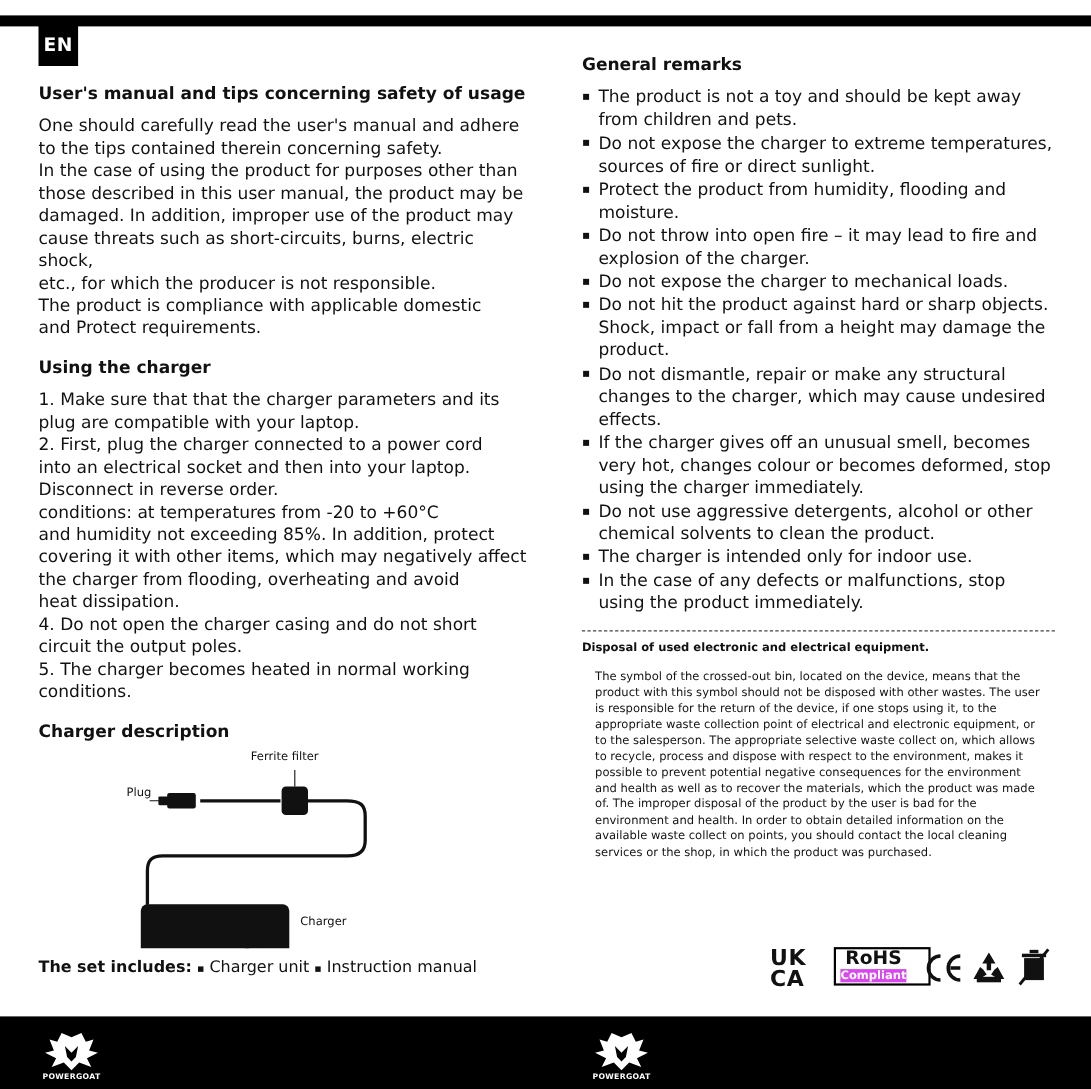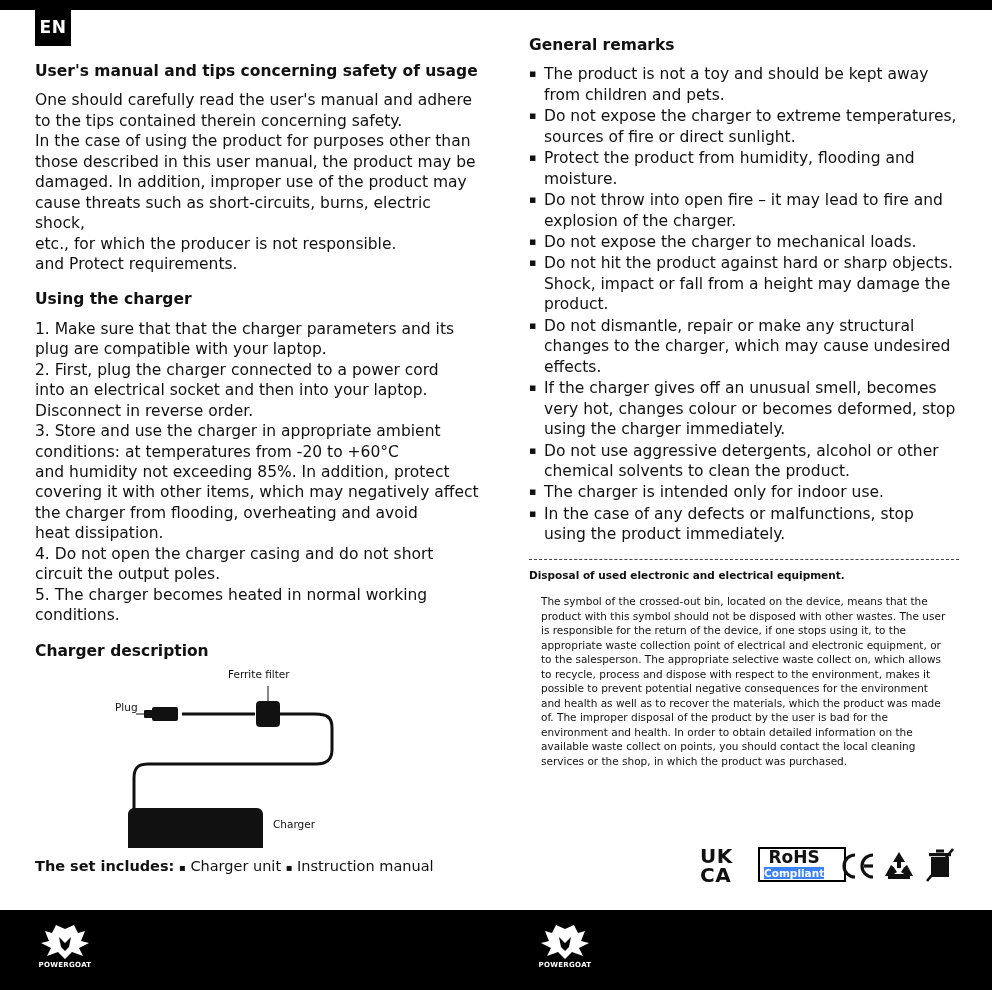--- a/index.html
+++ b/index.html
@@ -10,21 +10,21 @@
     width: 992px;
     height: 990px;
     background: #ffffff;
     font-family: "DejaVu Sans", sans-serif;
     color: #111111;
     position: relative;
     overflow: hidden;
   }
   .page {
     position: absolute;
-    left: 0; top: 0;
+    left: 0; top: 14px;
     width: 992px;
     height: 794px;
   }
   
   .top-bar {
     position: absolute;
     left: 0; top: 0;
     width: 992px;
     height: 10px;
     background: #000000;
@@ -157,21 +157,21 @@
     line-height: 0.95;
     letter-spacing: 0.5px;
   }
   .rohs {
     left: 58px; top: 2px;
     border: 2px solid #000;
     padding: 0px 20px 1px 4px;
     text-align: center;
   }
   .rohs .r1 { font-size: 17px; font-weight: bold; line-height: 1.05; }
-  .rohs .r2 { font-size: 10.5px; font-weight: bold; background: #3b82f6; color: #fff; display: block; line-height: 1.2;}
+  .rohs .r2 { font-size: 10.5px; font-weight: bold; background: #d946ef; color: #fff; display: block; line-height: 1.2;}
   .ce { left: 140px; top: 6px; }
   .recycle { left: 182px; top: 5px; }
   .weee { left: 225px; top: 2px; }
   
   .logo {
     position: absolute;
     top: 923px;
     width: 64px;
     height: 54px;
   }
@@ -202,32 +202,32 @@
     <h2 class="section-title">User's manual and tips concerning safety of usage</h2>
 
     <div class="para-block">
       <p class="para">One should carefully read the user's manual and adhere</p>
       <p class="para">to the tips contained therein concerning safety.</p>
       <p class="para">In the case of using the product for purposes other than</p>
       <p class="para">those described in this user manual, the product may be</p>
       <p class="para">damaged. In addition, improper use of the product may</p>
       <p class="para">cause threats such as short-circuits, burns, electric shock,</p>
       <p class="para">etc., for which the producer is not responsible.</p>
+      <p class="para">The product is compliance with applicable domestic</p>
       <p class="para">and Protect requirements.</p>
     </div>
 
     <h2 class="section-title spaced">Using the charger</h2>
 
     <div class="para-block">
       <p class="para">1. Make sure that that the charger parameters and its</p>
       <p class="para">plug are compatible with your laptop.</p>
       <p class="para">2. First, plug the charger connected to a power cord</p>
       <p class="para">into an electrical socket and then into your laptop.</p>
       <p class="para">Disconnect in reverse order.</p>
-      <p class="para">3. Store and use the charger in appropriate ambient</p>
       <p class="para">conditions: at temperatures from -20 to +60°C</p>
       <p class="para">and humidity not exceeding 85%. In addition, protect</p>
       <p class="para">covering it with other items, which may negatively affect</p>
       <p class="para">the charger from flooding, overheating and avoid</p>
       <p class="para">heat dissipation.</p>
       <p class="para">4. Do not open the charger casing and do not short</p>
       <p class="para">circuit the output poles.</p>
       <p class="para">5. The charger becomes heated in normal working</p>
       <p class="para">conditions.</p>
     </div>

